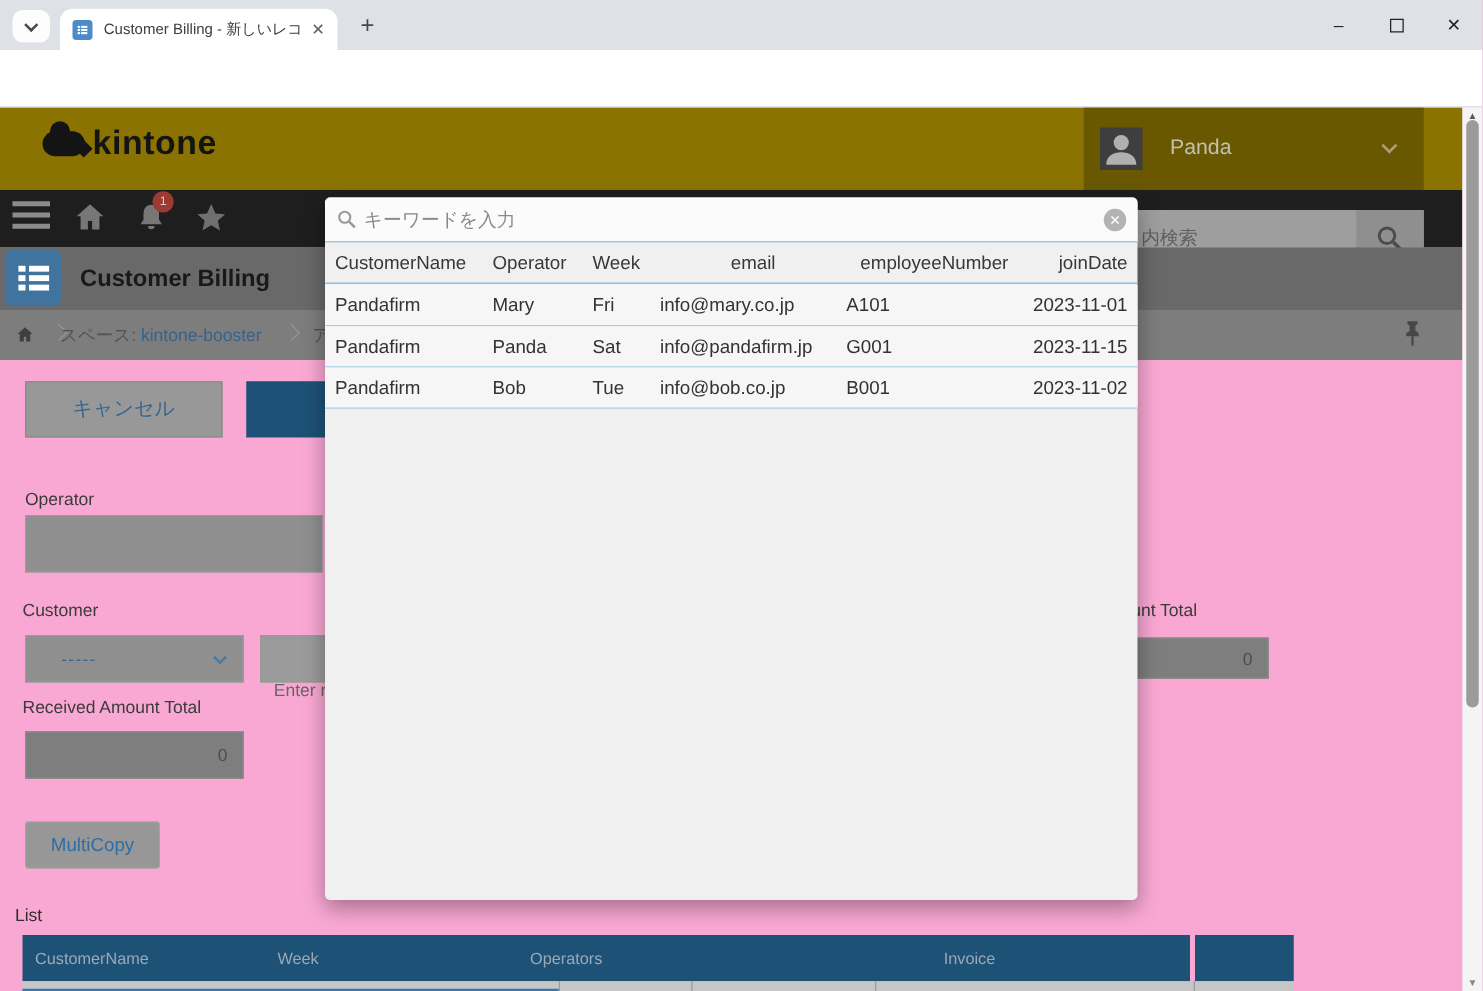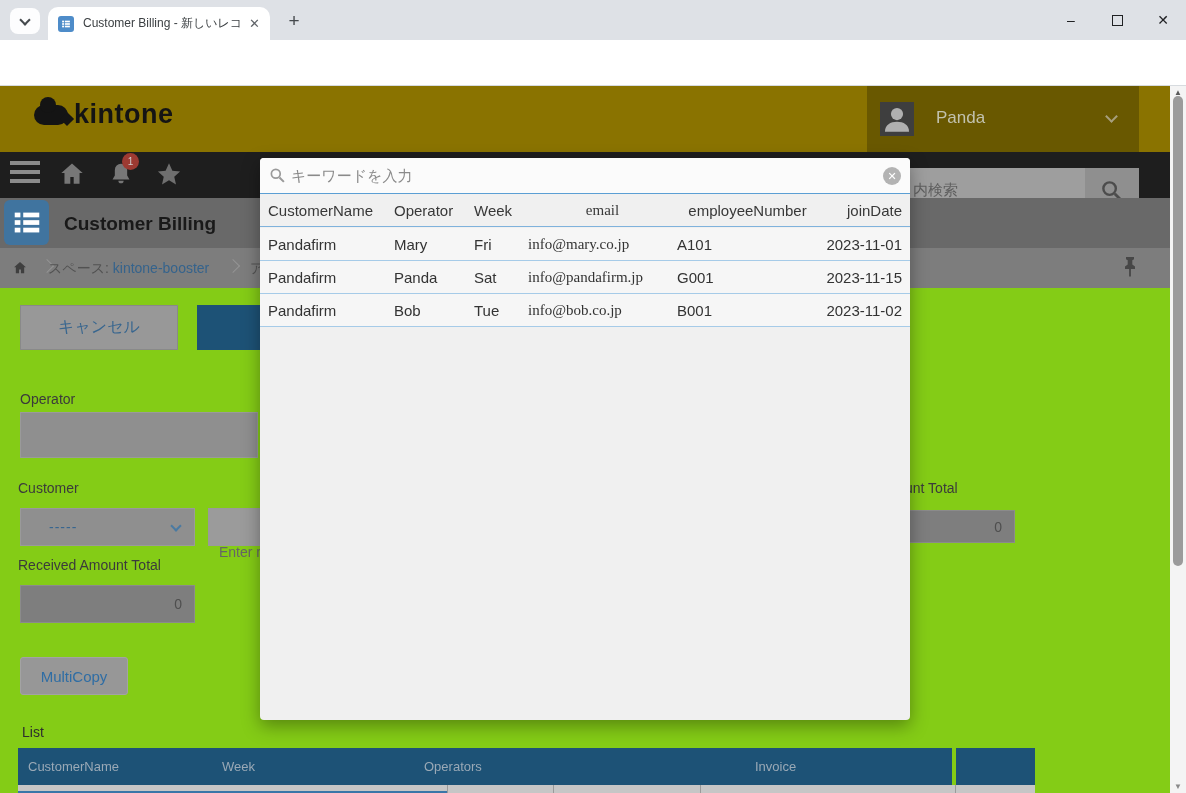--- a/index.html
+++ b/index.html
@@ -32,21 +32,21 @@
   .capture .inner { position:absolute; left:3px; top:3px; width:16px; height:11px; border:2px solid #5f6368; border-radius:2px; }
   .capture s { position:absolute; width:6px; height:6px; border:2px solid #1d7d3c; }
   .capture s.tl{left:0;top:0;border-right:none;border-bottom:none;}
   .capture s.tr{right:0;top:0;border-left:none;border-bottom:none;}
   .capture s.bl{left:0;bottom:0;border-right:none;border-top:none;}
   .capture s.br{right:0;bottom:0;border-left:none;border-top:none;}
   .tb-divider { position:absolute; left:1064px; top:52px; width:1px; height:22px; background:#d0d4d9; }
   .avatar-s { position:absolute; left:1114px; top:51px; width:24px; height:24px; border-radius:50%; background:#8e24aa; color:#fff; font-size:13px; display:flex; align-items:center; justify-content:center; }
 
   
-  .page { position:absolute; left:0; top:86px; width:1170px; height:707px; background:#84cc16; overflow:hidden; }
+  .page { position:absolute; left:0; top:86px; width:1170px; height:707px; background:#f9a8d4; overflow:hidden; }
   .khead { position:absolute; left:0; top:0; width:1170px; height:66px; background:#8a7300; }
   .klogo { position:absolute; left:34px; top:13px; display:flex; align-items:center; }
   .cloud { width:34px; height:20px; background:#141414; border-radius:12px; position:relative; margin-right:6px; }
   .cloud:before { content:""; position:absolute; left:6px; top:-8px; width:16px; height:16px; background:#141414; border-radius:50%; }
   .cloud:after { content:""; position:absolute; right:-4px; bottom:1px; width:10px; height:10px; background:#141414; transform:rotate(45deg); }
   .klogo-text { font-size:27px; font-weight:800; color:#141414; letter-spacing:0.5px; }
   .userblock { position:absolute; left:867px; top:0; width:272px; height:66px; background:#695800; }
   .uavatar { position:absolute; left:13px; top:16px; width:34px; height:34px; background:#3e3e3e; }
   .uname { position:absolute; left:69px; top:22px; font-size:17px; color:#c2c2ae; }
   .uchev { position:absolute; left:240px; top:26px; width:9px; height:9px; border-right:2px solid #a79f7d; border-bottom:2px solid #a79f7d; transform:rotate(45deg); }
@@ -83,21 +83,21 @@
 
   
   .modal { position:absolute; left:260px; top:158px; width:650px; height:562px; background:#f0f0f0; border-radius:4px; box-shadow:0 6px 18px rgba(0,0,0,0.35); }
   .msearch { position:absolute; left:0; top:0; width:650px; height:36px; background:#fbfbfb; border-bottom:1px solid #5b9fd4; border-radius:4px 4px 0 0; }
   .msearch .ph { position:absolute; left:31px; top:9px; font-size:15px; color:#8a8a8a; }
   .mclear { position:absolute; right:9px; top:9px; width:18px; height:18px; border-radius:50%; background:#b3b3b3; color:#fff; font-size:11px; font-weight:bold; display:flex; align-items:center; justify-content:center; }
   .mrow { display:flex; align-items:center; height:33px; padding:0 8px; font-size:15px; color:#333; }
   .mhead { position:absolute; left:0; top:36px; width:650px; border-bottom:1px solid #7fb2dc; color:#383838; }
   .mbody { position:absolute; left:0; top:70px; width:650px; }
   .mbody .mrow { background:#f6f6f6; border-bottom:1px solid #a6cbe8; }
-  .c1{width:126px;} .c2{width:80px;} .c3{width:54px;} .c4{width:149px;font-family:Liberation Serif, serif;} .c5{width:141px;} .c6{width:84px;text-align:right;}
+  .c1{width:126px;} .c2{width:80px;} .c3{width:54px;} .c4{width:149px;} .c5{width:141px;} .c6{width:84px;text-align:right;}
   .mhead .c4{text-align:center;} .mhead .c5{text-align:center;}
 
   
   .sbar { position:absolute; left:1170px; top:86px; width:16px; height:707px; background:#f4f4f4; }
   .sbar .thumb { position:absolute; left:3px; top:10px; width:10px; height:470px; border-radius:5px; background:#9b9b9b; }
   .sarrow { position:absolute; left:0; width:16px; font-size:8px; color:#5a5a5a; text-align:center; }
 </style>
 </head>
 <body>
 
@@ -281,21 +281,21 @@
     <span class="numval">0</span>
   </div>
 
   <span class="content-lbl" style="left:18px;top:471px;">Received Amount Total</span>
   <div class="inp inp-disabled" style="left:20px;top:499px;width:175px;height:38px;">
     <span class="numval">0</span>
   </div>
 
   <div class="btn-multicopy">MultiCopy</div>
 
-  <span class="content-lbl" style="left:22px;top:638px;color:#2e2e2e;">List</span>
+  <span class="content-lbl" style="left:12px;top:638px;color:#2e2e2e;">List</span>
   <div class="listhdr" style="left:18px;width:934px;">
     <span style="left:10px;">CustomerName</span>
     <span style="left:204px;">Week</span>
     <span style="left:406px;">Operators</span>
     <span style="left:737px;">Invoice</span>
   </div>
   <div class="listhdr" style="left:956px;width:79px;"></div>
   <div class="listrow">
     <b></b>
       <i style="left:429px;"></i>

